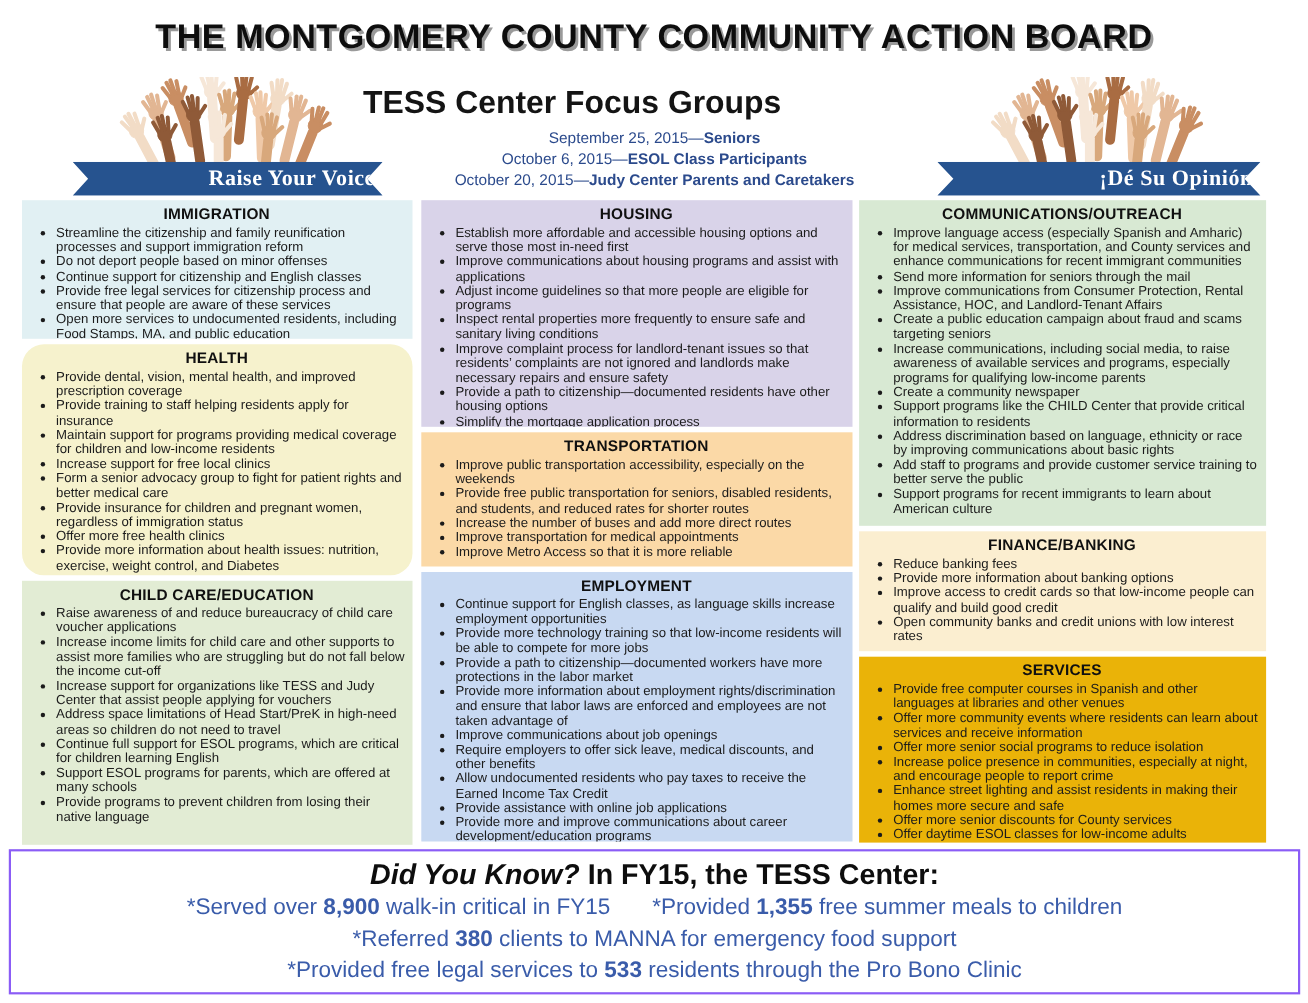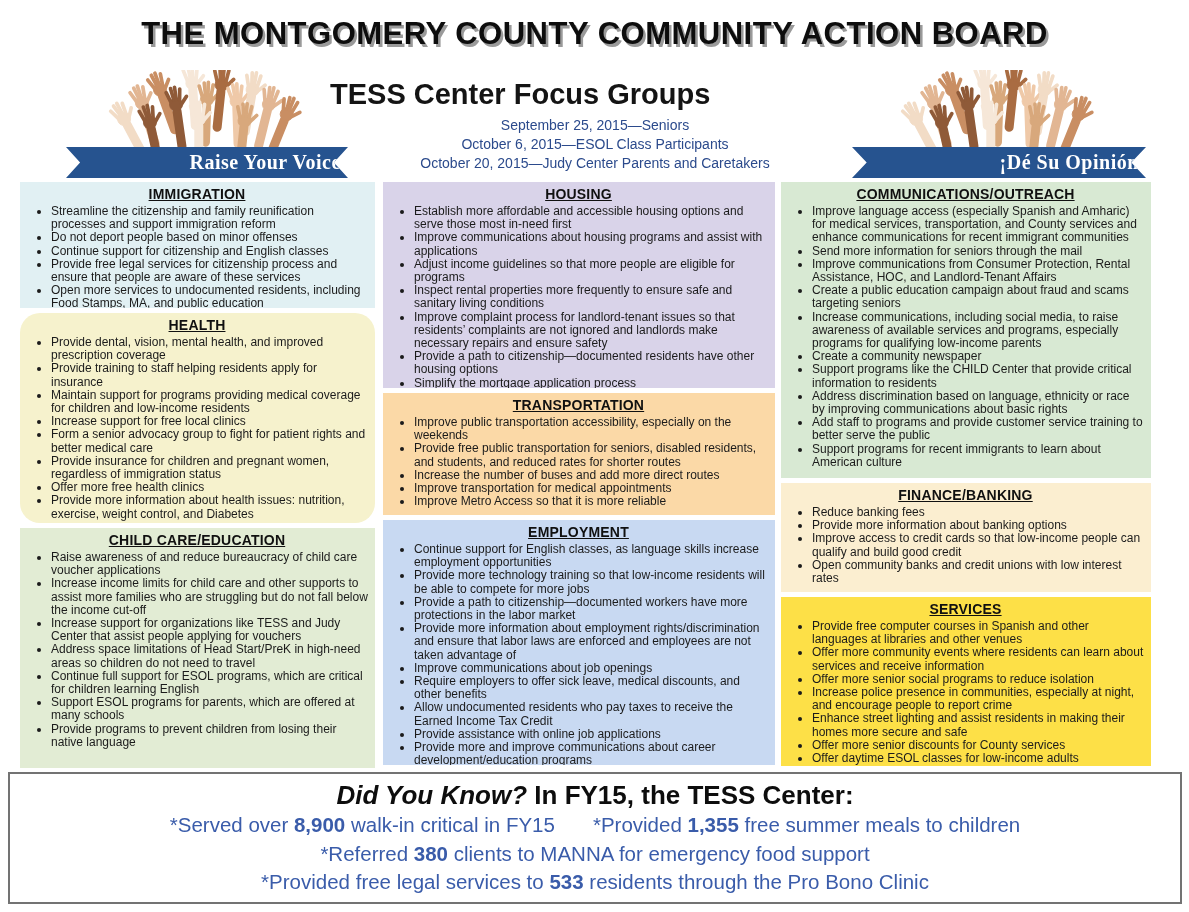--- a/index.html
+++ b/index.html
@@ -5,40 +5,40 @@
   html,body{margin:0;padding:0;background:#fff;}
   .page{position:relative;width:1189px;height:912px;background:#ffffff;overflow:hidden;
         font-family:"Liberation Sans",sans-serif;color:#111;}
   .main-title{position:absolute;top:16px;left:0;width:100%;text-align:center;
       font-size:31px;font-weight:bold;letter-spacing:.5px;color:#0d0d0d;
       text-shadow:2.5px 2.5px 0 #9a9a9a;white-space:nowrap;}
   .subtitle{position:absolute;top:78px;left:330px;width:530px;text-align:left;
       font-size:29px;font-weight:600;color:#141414;}
   .dates{position:absolute;top:116px;left:330px;width:530px;text-align:center;}
   .date-line{font-size:14px;line-height:19px;color:#2b4a8c;}
-  .date-line .grp{font-weight:normal;}
+  .date-line .grp{font-weight:bold;}
   .banner{position:absolute;top:70px;width:282px;height:108px;}
   .banner-left{left:66px;}
   .banner-right{left:852px;width:294px;}
   .hands{position:absolute;left:50%;transform:translateX(-50%);bottom:26px;width:240px;height:82px;}
   .ribbon{position:absolute;bottom:0;left:0;right:0;height:31px;background:#26538f;
       color:#fff;font-family:"Liberation Serif",serif;font-weight:bold;font-size:20px;
       text-align:right;line-height:30px;letter-spacing:.5px;
       clip-path:polygon(0 0,100% 0,95% 50%,100% 100%,0 100%,5% 50%);}
   .col{position:absolute;top:182px;display:flex;flex-direction:column;gap:5px;}
   .col0{left:20px;width:355px;}
   .col1{left:383px;width:392px;}
   .col2{left:781px;width:370px;}
   .section{box-sizing:border-box;padding:4px 7px 4px 6px;overflow:hidden;}
   .section h2{margin:0 0 2px 0;text-align:center;font-size:14px;line-height:17px;
-      font-weight:bold;color:#101010;letter-spacing:.2px;text-decoration:underline;}
+      font-weight:bold;color:#101010;letter-spacing:.2px;}
   .section ul{margin:0;padding:0 0 0 25px;}
   .section li{font-size:12px;line-height:13.2px;color:#1b1b1b;}
   .footer-box{position:absolute;left:8px;right:7px;top:772px;height:132px;
-      border:2px solid #737373;background:#fff;text-align:center;box-sizing:border-box;
+      border:2px solid #8b5cf6;background:#fff;text-align:center;box-sizing:border-box;
       padding-top:5px;}
   .footer-title{font-size:26px;font-weight:bold;color:#0d0d0d;line-height:32px;}
   .footer-title .ital{font-style:italic;}
   .stat-line{font-size:20.5px;line-height:28.5px;color:#3a5caa;}
   .stat-line .b{font-weight:bold;}
   .stat-gap{display:inline-block;width:38px;}
   .hidden-defs{position:absolute;width:0;height:0;overflow:hidden;}
 </style>
 </head>
 <body>
@@ -202,21 +202,21 @@
         </div>
         <div class="section" style="background: rgb(251, 238, 208); height: 109px;">
           <h2>FINANCE/BANKING</h2>
           <ul>
             <li>Reduce banking fees</li>
             <li>Provide more information about banking options</li>
             <li>Improve access to credit cards so that low-income people can qualify and build good credit</li>
             <li>Open community banks and credit unions with low interest rates</li>
           </ul>
         </div>
-        <div class="section" style="background: #fde047; height: 169px;">
+        <div class="section" style="background: #eab308; height: 169px;">
           <h2>SERVICES</h2>
           <ul>
             <li>Provide free computer courses in Spanish and other languages at libraries and other venues</li>
             <li>Offer more community events where residents can learn about services and receive information</li>
             <li>Offer more senior social programs to reduce isolation</li>
             <li>Increase police presence in communities, especially at night, and encourage people to report crime</li>
             <li>Enhance street lighting and assist residents in making their homes more secure and safe</li>
             <li>Offer more senior discounts for County services</li>
             <li>Offer daytime ESOL classes for low-income adults</li>
           </ul>

